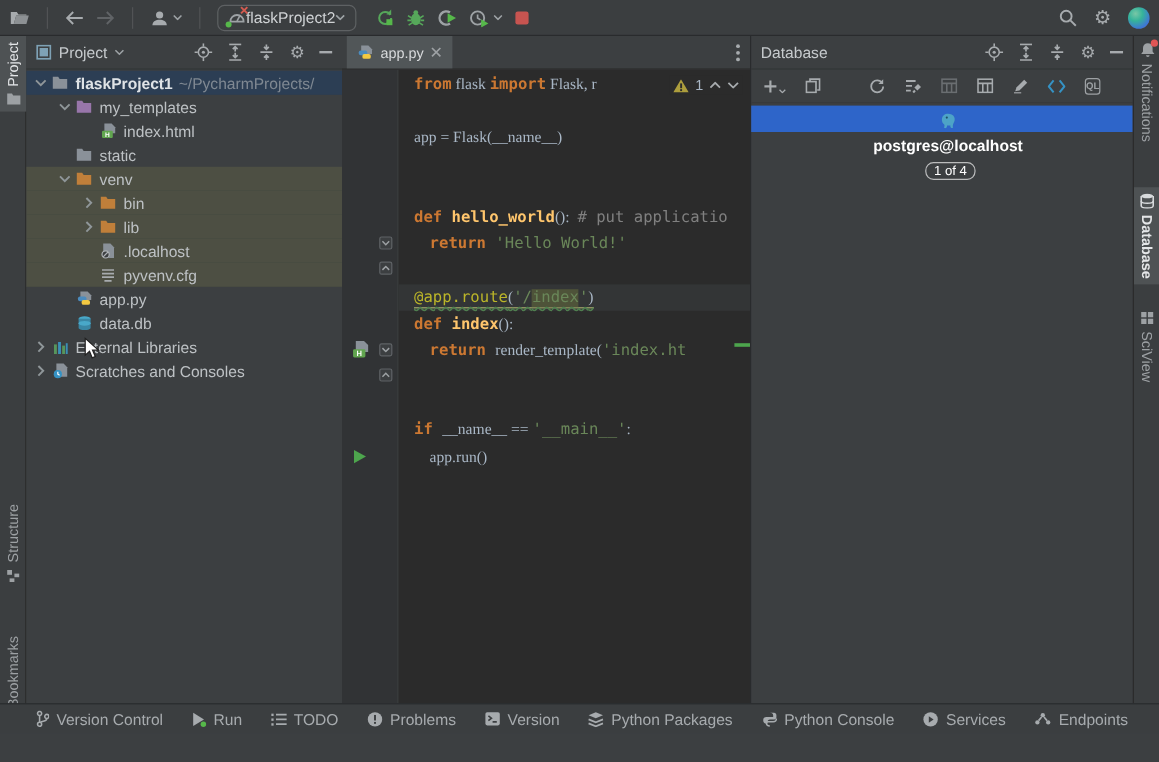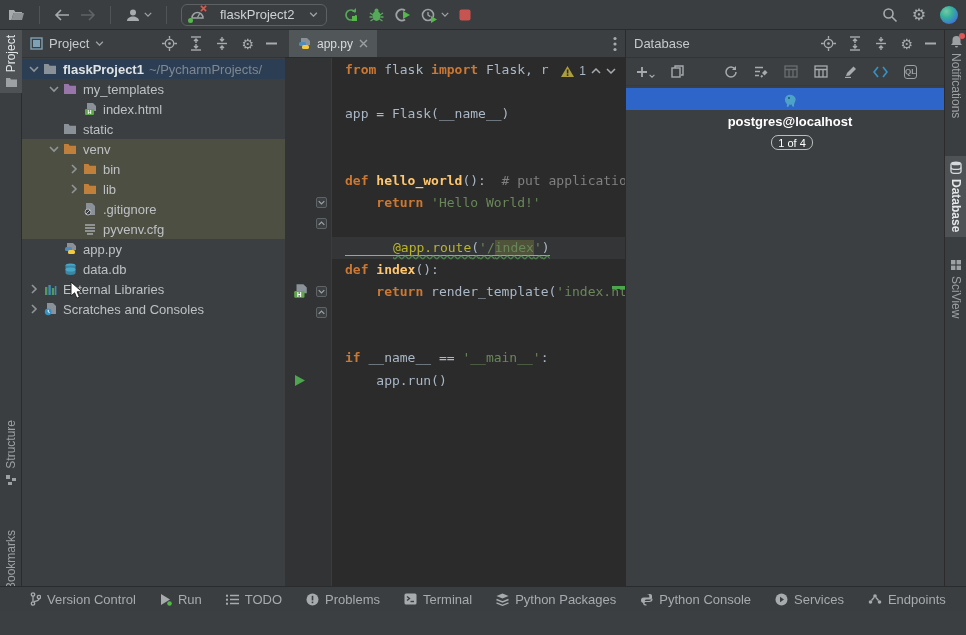--- a/index.html
+++ b/index.html
@@ -7,21 +7,21 @@
   body { position:relative; overflow:hidden; background:#3c3f41;
          font-family:"Liberation Sans", sans-serif; color:#bbbfc2; font-size:13px; }
   svg { display:block; }
   .abs { position:absolute; }
 
   
   .toolbar { position:absolute; left:0; top:0; width:966px; height:30px; background:#3b3e40;
              border-bottom:1px solid #292b2d; display:flex; align-items:center; padding:0 8px; gap:10px; }
   .tb-sep { width:1px; height:18px; background:#515355; margin:0 4px; }
   .tb-btn { display:flex; align-items:center; gap:3px; cursor:default; }
-  .run-combo { display:flex; align-items:center; gap:15px; border:1px solid #5e6163; border-radius:6px;
+  .run-combo { display:flex; align-items:center; gap:0; border:1px solid #5e6163; border-radius:6px;
                height:22px; padding:0 8px; background:#3b3e40; color:#cfd2d4; }
   .toolbar-right { margin-left:auto; display:flex; align-items:center; gap:14px; }
   .grad-sphere { width:18px; height:18px; border-radius:50%;
                  background:radial-gradient(circle at 35% 30%, #79c7a6 0%, #35b39a 35%, #3f74d8 75%, #7cc043 100%); }
 
   
   .stripe { position:absolute; top:30px; width:22px; height:580px; background:#3b3e40; }
   .stripe.left { left:0; border-right:1px solid #2b2b2b; }
   .stripe.right { left:944px; border-left:1px solid #2b2b2b; }
   .stripe-tab { position:absolute; left:0; width:22px; display:flex; flex-direction:column;
@@ -56,25 +56,25 @@
   .gutter { position:absolute; left:0; top:0; bottom:0; width:47px; background:#313335; border-right:1px solid #3a3c3e; }
   .code { position:absolute; left:47px; top:0; right:0; bottom:0; padding:1px 0 0 13px;
           font-family:"DejaVu Sans Mono", monospace; font-size:13px; color:#a9b7c6; }
   .code-line { height:22.2px; line-height:22.2px; white-space:pre; }
   .code-line.hl { background:#333536; margin-left:-13px; padding-left:13px; }
   .tok.kw { color:#cc7832; font-weight:bold; }
   .tok.fn { color:#ffc66d; font-weight:bold; }
   .tok.str { color:#6a8759; }
   .tok.cmt { color:#808080; }
   .tok.deco { color:#bbb529; }
-  .tok.pln { color:#a9b7c6; }
+  .tok.pln { color:#a9b7c6;font-family:Liberation Serif, serif; }
   .tok.u { text-decoration:underline; }
   .tok.hl-tok { background:#4e5339; }
   .uline { border-bottom:1px solid #a3a86b; }
-  .wavy { text-decoration:underline wavy #4f7f4f; text-underline-offset:3px;margin-left:48px; }
+  .wavy { text-decoration:underline wavy #4f7f4f; text-underline-offset:3px; }
   .fold-mark { position:absolute; width:11px; height:11px; border:1px solid #5f6366; border-radius:2px;
                background:#3c3f41; color:#9da1a4; display:flex; align-items:center; justify-content:center; }
   .vcs-dash { position:absolute; right:0; width:13px; height:3px; background:#4da54d; }
   .inspect-widget { position:absolute; top:5px; right:6px; display:flex; align-items:center; gap:5px;
                     color:#a9b7c6; font-size:12px; background:rgba(43,43,43,.85); padding:1px 3px; }
   .breadcrumbs { position:absolute; left:0; right:0; bottom:0; height:22px; background:#313335;
                  border-top:1px solid #3a3c3e; display:flex; align-items:center; padding:0 14px;
                  color:#ec4899; font-size:12px; }
 
   
@@ -345,21 +345,21 @@
 
     <div class="tree-row lv2 excl">
       <span class="cell-chev"></span>
       <span class="cell-icon">
         <svg width="12" height="14" viewBox="0 0 12 14">
             <path d="M2 1h6l3 3v9H2z" fill="#8a9199"></path>
             <circle cx="4" cy="10" r="3" fill="#3c3f41" stroke="#b0b4b7" stroke-width="1"></circle>
             <path d="M2 12l4-4" stroke="#b0b4b7" stroke-width="1"></path>
           </svg>
       </span>
-      <span>.gitignore</span>
+      <span>.localhost</span>
     </div>
 
     <div class="tree-row lv2 excl">
       <span class="cell-chev"></span>
       <span class="cell-icon">
         <svg width="12" height="12" viewBox="0 0 12 12">
             <path d="M1 2h10M1 5h10M1 8h10M3 11h6" stroke="#a7abae" stroke-width="1.4"></path>
           </svg>
       </span>
       <span>pyvenv.cfg</span>
@@ -698,21 +698,21 @@
         <rect x="5.7" y="8.6" width="1.6" height="1.6" fill="#3b3e40"></rect>
       </svg>
     <span>Problems</span>
   </span>
   <span class="sb-item">
     <svg width="13" height="12" viewBox="0 0 13 12">
         <rect x="0.5" y="0.5" width="12" height="11" rx="1.5" fill="#a7abae"></rect>
         <path d="M3 3.5l2.5 2L3 7.5" stroke="#3b3e40" stroke-width="1.4" fill="none"></path>
         <path d="M6.5 8.5H10" stroke="#3b3e40" stroke-width="1.4"></path>
       </svg>
-    <span>Terminal</span>
+    <span>Version</span>
   </span>
   <span class="sb-item">
     <svg width="13" height="13" viewBox="0 0 13 13">
         <path d="M6.5 0.5 12.5 3 6.5 5.5 0.5 3z" fill="#a7abae"></path>
         <path d="M0.5 6.5 6.5 9l6-2.5" fill="none" stroke="#a7abae" stroke-width="1.4"></path>
         <path d="M0.5 9.8 6.5 12.3l6-2.5" fill="none" stroke="#a7abae" stroke-width="1.4"></path>
       </svg>
     <span>Python Packages</span>
   </span>
   <span class="sb-item">

